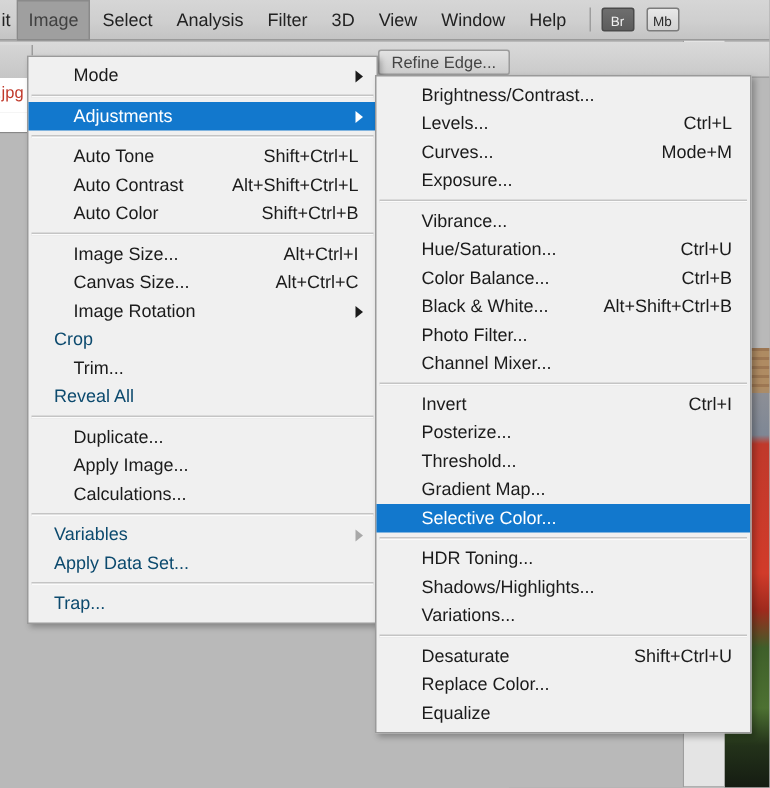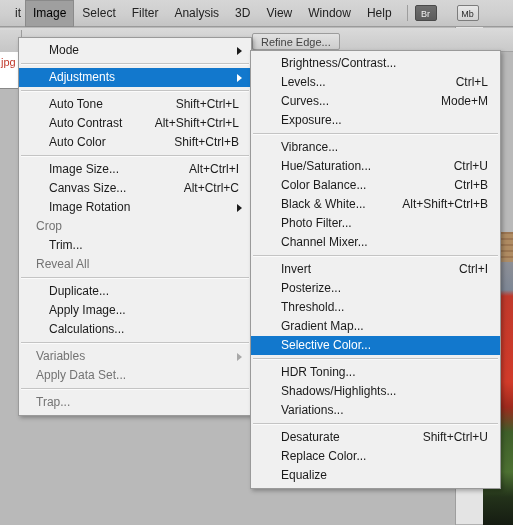--- a/index.html
+++ b/index.html
@@ -62,44 +62,44 @@
   .menubar-item {
     height: 27px;
     line-height: 27px;
     padding: 0 8px;
     font-size: 12px;
     color: #222;
     white-space: nowrap;
     cursor: default;
   }
   .menubar-item.clipped {
-    padding-left: 15px;
+    padding-left: 1px;
     padding-right: 4px;
   }
   .menubar-item.active {
     background: #9f9f9f;
-    color: #000000;
+    color: #404040;
     box-shadow: inset 0 0 0 1px #8a8a8a;
   }
   #menubar-separator {
     width: 1px;
     height: 16px;
     background: #9d9d9d;
     margin: 0 7px;
   }
   .tool-btn {
     width: 22px; height: 16px;
     background: linear-gradient(180deg,#6e6e6e,#5c5c5c);
     border: 1px solid #4a4a4a;
     border-radius: 2px;
     color: #f0f0f0;
     font-size: 9px;
     line-height: 16px;
     text-align: center;
-    margin-right: 20px;
+    margin-right: 8px;
     box-sizing: border-box;
   }
   .tool-btn.light {
     background: linear-gradient(180deg,#e8e8e8,#d2d2d2);
     border: 1px solid #7c7c7c;
     color: #2a2a2a;
   }
 
   
   #optionsbar {
@@ -219,21 +219,21 @@
   }
   .menu-row .mi-accel {
     position: absolute;
     right: 12px;
     top: 0;
     font-size: 12px;
     color: #1b1b1b;
   }
   .menu-row.disabled,
   .menu-row.disabled .mi-accel {
-    color: #737373;
+    color: #0c4a6e;
     padding-left: 17px;
   }
   .menu-row.highlight {
     background: #1278cd;
     color: #ffffff;
   }
   .menu-sep {
     height: 1px;
     margin: 3px 2px 3px 2px;
     background: #c4c4c4;
@@ -276,22 +276,22 @@
 <div id="doc-tab">
   <span id="doc-tab-label">.jpg</span>
 </div>
 <div id="doc-rule"></div>
 
 <div id="menubar">
   <div id="menubar-items" style="display:flex;align-items:center;">
       <div class="menubar-item clipped">it</div>
       <div class="menubar-item active">Image</div>
       <div class="menubar-item">Select</div>
+      <div class="menubar-item">Analysis</div>
       <div class="menubar-item">Filter</div>
-      <div class="menubar-item">Analysis</div>
       <div class="menubar-item">3D</div>
       <div class="menubar-item">View</div>
       <div class="menubar-item">Window</div>
       <div class="menubar-item">Help</div>
     </div>
   <div id="menubar-separator"></div>
   <div id="menubar-buttons" style="display:flex;align-items:center;">
       <div class="tool-btn">Br</div>
       <div class="tool-btn light">Mb</div>
     </div>

